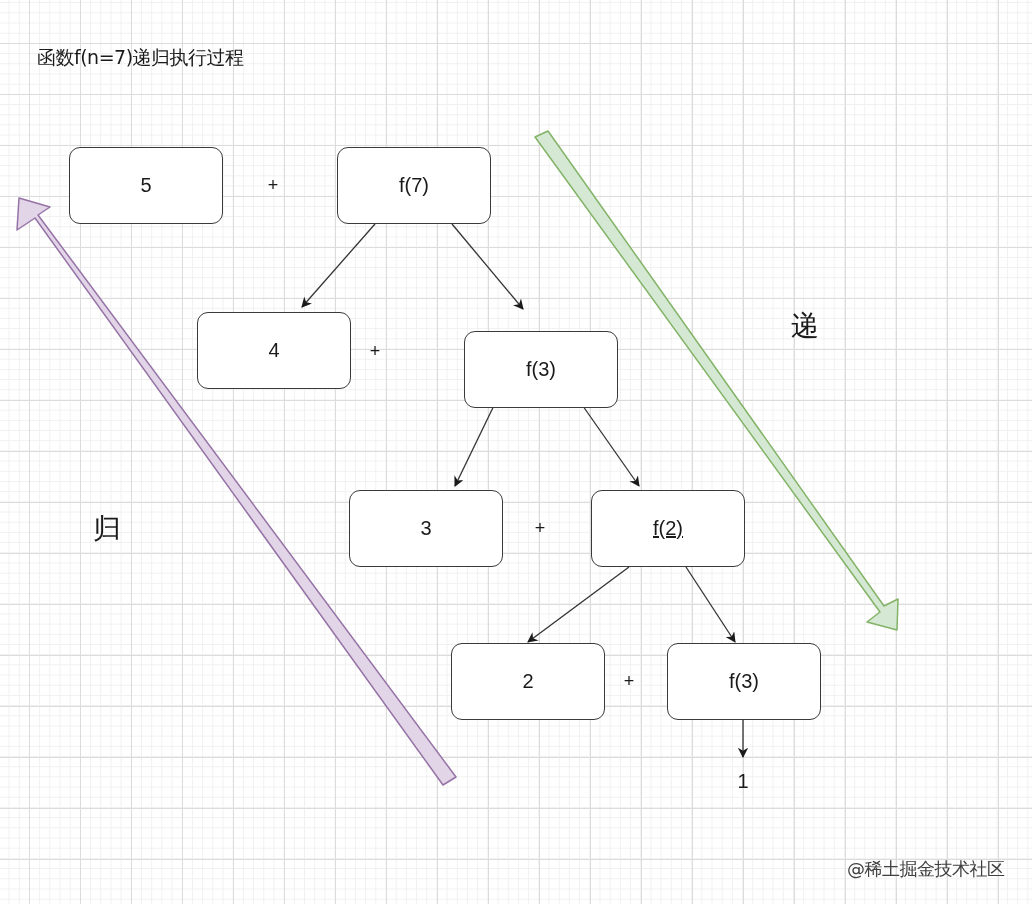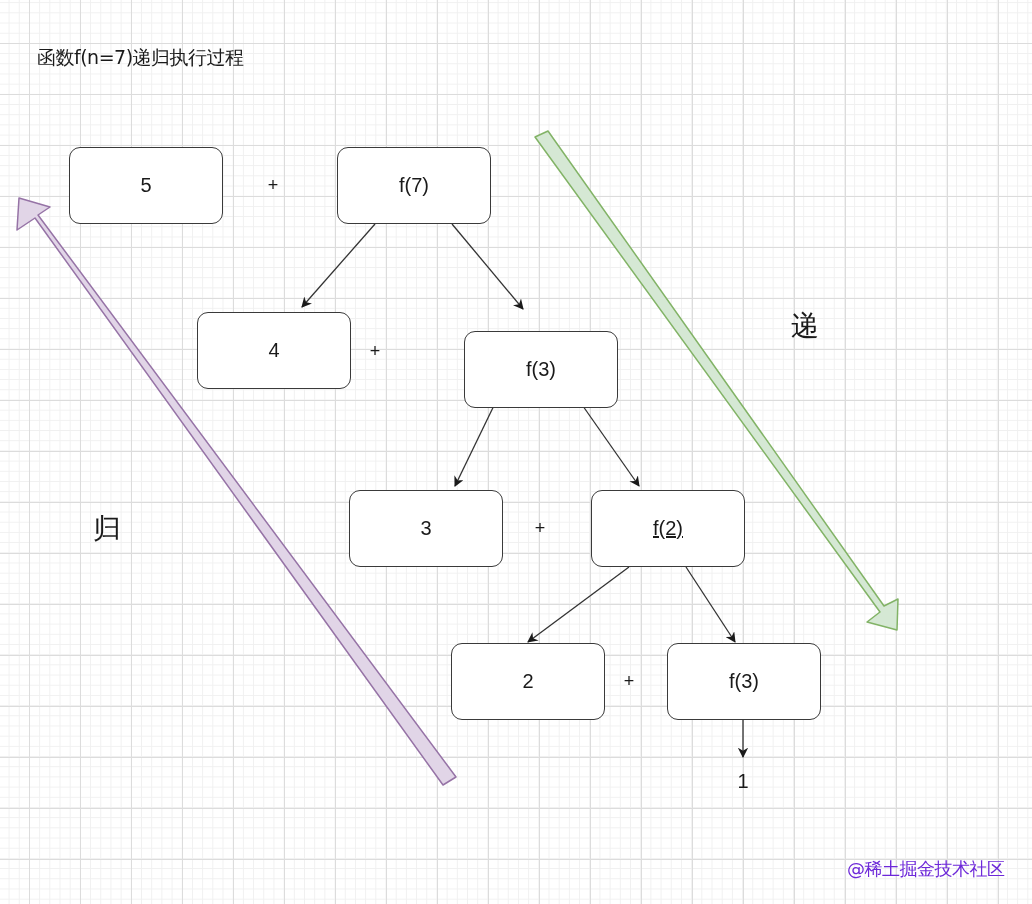--- a/index.html
+++ b/index.html
@@ -38,21 +38,21 @@
   .result {
     position: absolute; font-size: 20px; color: #1a1a1a;
     transform: translate(-50%, -50%);
   }
   .big-label {
     position: absolute; font-size: 28px; color: #1a1a1a;
     font-family: "DejaVu Sans", sans-serif;
   }
   .watermark {
     position: absolute; left: 847px; top: 857px;
-    font-size: 18px; color: #6d28d9; white-space: nowrap;
+    font-size: 18px; color: #404040; white-space: nowrap;
     font-family: "DejaVu Sans", sans-serif; letter-spacing: -0.5px;
   }
   svg.overlay { position: absolute; left: 0; top: 0; }
 </style>
 </head>
 <body>
 
 <div class="grid"></div>
 
 <div class="title">函数f(n=7)递归执行过程</div>

